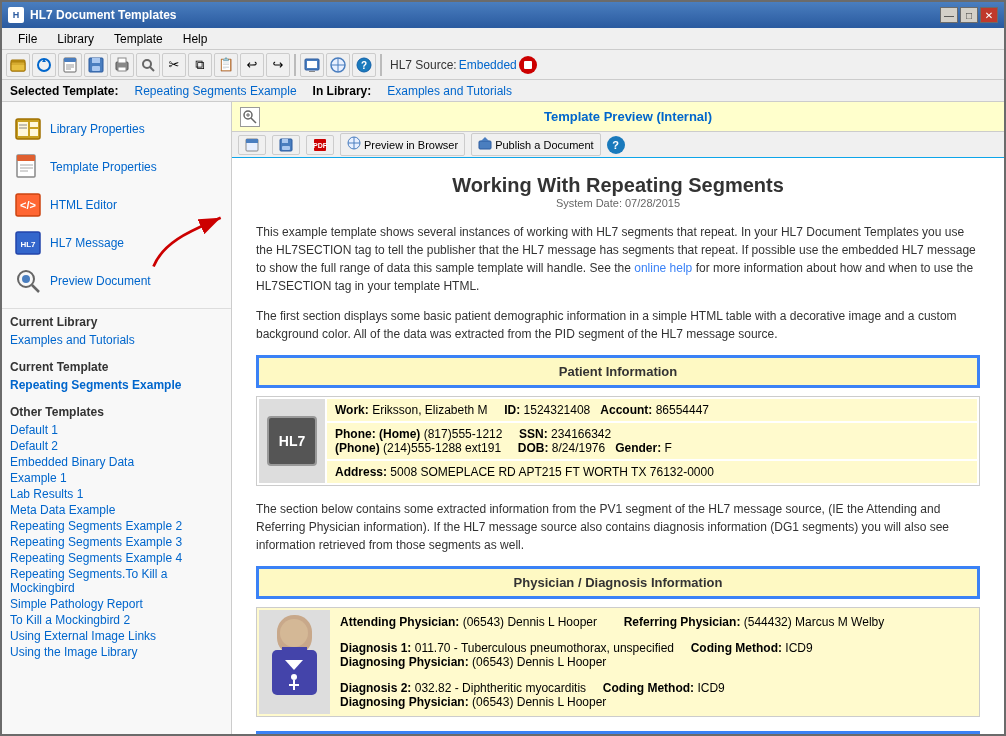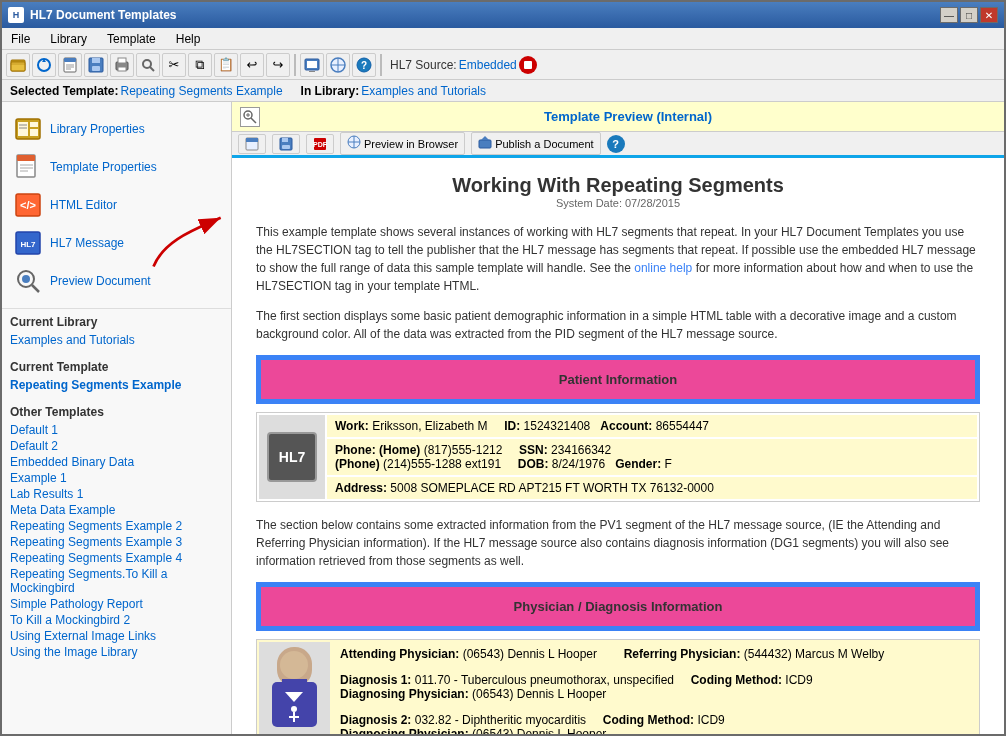--- a/index.html
+++ b/index.html
@@ -8,33 +8,33 @@
     
     .window { width: 1006px; height: 736px; border: 2px solid #6b6b6b; display: flex; flex-direction: column; background: #f0f0f0; }
     .title-bar { background: linear-gradient(to bottom, #4a7ebf, #2a5a9f); color: white; padding: 4px 6px; display: flex; align-items: center; justify-content: space-between; height: 26px; }
     .title-bar-left { display: flex; align-items: center; gap: 6px; font-size: 12px; font-weight: bold; }
     .title-icon { width: 16px; height: 16px; background: #fff; border-radius: 2px; display: flex; align-items: center; justify-content: center; font-size: 9px; color: #2a5a9f; font-weight: bold; }
     .title-bar-buttons { display: flex; gap: 2px; }
     .title-btn { width: 18px; height: 16px; background: #d4d0c8; border: 1px solid #6b6b6b; display: flex; align-items: center; justify-content: center; font-size: 10px; cursor: pointer; color: #333; }
     .title-btn.close { background: #c0392b; color: white; }
 
     
-    .menu-bar { background: #f0f0f0; border-bottom: 1px solid #ccc; display: flex; align-items: center; padding: 2px 1px; height: 22px; gap: 4px; }
+    .menu-bar { background: #f0f0f0; border-bottom: 1px solid #ccc; display: flex; align-items: center; padding: 2px 8px; height: 22px; gap: 4px; }
     .menu-item { padding: 2px 8px; font-size: 12px; cursor: pointer; border-radius: 2px; }
 
     
     .toolbar { background: #f0f0f0; border-bottom: 1px solid #ccc; display: flex; align-items: center; padding: 2px 4px; height: 30px; gap: 2px; }
     .tb-btn { width: 24px; height: 24px; background: #f0f0f0; border: 1px solid #ccc; display: flex; align-items: center; justify-content: center; font-size: 13px; cursor: pointer; border-radius: 2px; }
     .tb-separator { width: 2px; height: 22px; background: #bbb; margin: 0 2px; }
     .tb-label { font-size: 12px; color: #333; margin-left: 4px; }
     .tb-link { color: #0066cc; text-decoration: none; cursor: pointer; font-size: 12px; }
     .tb-stop { width: 18px; height: 18px; background: #cc0000; border-radius: 50%; display: flex; align-items: center; justify-content: center; }
 
     
-    .selected-bar { background: #f0f0f0; border-bottom: 1px solid #ccc; padding: 3px 8px; font-size: 12px; display: flex; align-items: center; gap: 2px; height: 22px; }
+    .selected-bar { background: #f0f0f0; border-bottom: 1px solid #ccc; padding: 3px 8px; font-size: 12px; display: flex; align-items: center; gap: 16px; height: 22px; }
     .selected-bar .label { font-weight: bold; }
     .selected-bar .value { color: #0066cc; cursor: pointer; }
 
     
     .main-area { display: flex; flex: 1; overflow: hidden; }
 
     
     .sidebar { width: 230px; background: #f8f8f8; border-right: 1px solid #ccc; display: flex; flex-direction: column; overflow-y: auto; flex-shrink: 0; }
     .sidebar-nav { padding: 8px 4px; border-bottom: 1px solid #ddd; }
     .nav-item { display: flex; align-items: center; gap: 8px; padding: 5px 8px; cursor: pointer; border-radius: 3px; }
@@ -50,33 +50,33 @@
     .arrow-container { position: relative; }
     .red-arrow { position: absolute; top: -60px; left: 140px; width: 80px; height: 60px; pointer-events: none; }
 
     
     .content-area { flex: 1; display: flex; flex-direction: column; overflow: hidden; }
     .preview-header { background: #ffffcc; border-bottom: 1px solid #ccc; padding: 4px 8px; display: flex; align-items: center; justify-content: space-between; height: 30px; }
     .preview-title { color: #0066cc; font-size: 13px; font-weight: bold; text-align: center; flex: 1; }
     .zoom-icon { width: 20px; height: 20px; border: 1px solid #999; background: #fff; display: flex; align-items: center; justify-content: center; cursor: pointer; font-size: 12px; }
 
     
-    .preview-toolbar { background: #f0f0f0; border-bottom: 3px solid #0ea5e9; padding: 3px 6px; display: flex; align-items: center; gap: 6px; height: 26px; }
+    .preview-toolbar { background: #f0f0f0; border-bottom: 1px solid #0ea5e9; padding: 3px 6px; display: flex; align-items: center; gap: 6px; height: 26px; }
     .ptb-btn { display: flex; align-items: center; gap: 3px; padding: 2px 6px; background: #f0f0f0; border: 1px solid #ccc; font-size: 11px; cursor: pointer; border-radius: 2px; }
     .ptb-icon { font-size: 12px; }
     .help-btn { width: 18px; height: 18px; background: #1a7abc; color: white; border-radius: 50%; display: flex; align-items: center; justify-content: center; font-size: 11px; font-weight: bold; cursor: pointer; }
 
     
     .doc-content { flex: 1; overflow-y: auto; background: white; padding: 16px 24px; }
     .doc-title { text-align: center; font-size: 20px; font-weight: bold; color: #333; margin-bottom: 0; }
     .doc-subtitle { text-align: center; font-size: 11px; color: #666; margin-bottom: 14px; }
     .doc-para { font-size: 12px; color: #333; line-height: 1.5; margin-bottom: 12px; }
     .doc-link { color: #3b82f6; cursor: pointer; }
 
-    .section-heading { background: #ec4899; border: 5px solid #3b82f6; text-align: center; padding: 12px; font-size: 13px; font-weight: bold; color: #333; margin-bottom: 8px; }
+    .section-heading { background: #fef9c3; border: 3px solid #3b82f6; text-align: center; padding: 6px; font-size: 13px; font-weight: bold; color: #333; margin-bottom: 8px; }
     .info-table { width: 100%; border: 1px solid #ccc; margin-bottom: 14px; }
     .info-table td { padding: 4px 8px; font-size: 12px; vertical-align: top; }
     .info-table .avatar-cell { width: 60px; background: #ddd; text-align: center; vertical-align: middle; }
     .hl7-logo { width: 50px; height: 50px; background: #555; border-radius: 4px; display: flex; align-items: center; justify-content: center; color: white; font-size: 14px; font-weight: bold; border: 2px solid #999; }
     .patient-data { background: #fffacd; }
     .field-bold { font-weight: bold; }
 
     .physician-table { width: 100%; border: 1px solid #ccc; background: #fffacd; margin-bottom: 14px; }
     .physician-table td { padding: 5px 8px; font-size: 12px; vertical-align: top; }
     .physician-avatar { width: 70px; background: #ddd; text-align: center; vertical-align: middle; }
@@ -190,21 +190,21 @@
     <div class="tb-stop">
       <svg width="12" height="12" viewBox="0 0 12 12">
           <rect x="2" y="2" width="8" height="8" fill="white" rx="1"></rect>
         </svg>
     </div>
   </div>
 
   <div class="selected-bar">
     <span class="label">Selected Template:</span>
     <span class="value">Repeating Segments Example</span>
-    <span style="margin-left:16px;" class="label">In Library:</span>
+    <span style="" class="label">In Library:</span>
     <span class="value">Examples and Tutorials</span>
   </div>
 
   <div class="main-area">
 
     <div class="sidebar">
       <div class="sidebar-nav">
 
         <div class="nav-item">
           <svg class="nav-icon" viewBox="0 0 28 28">

